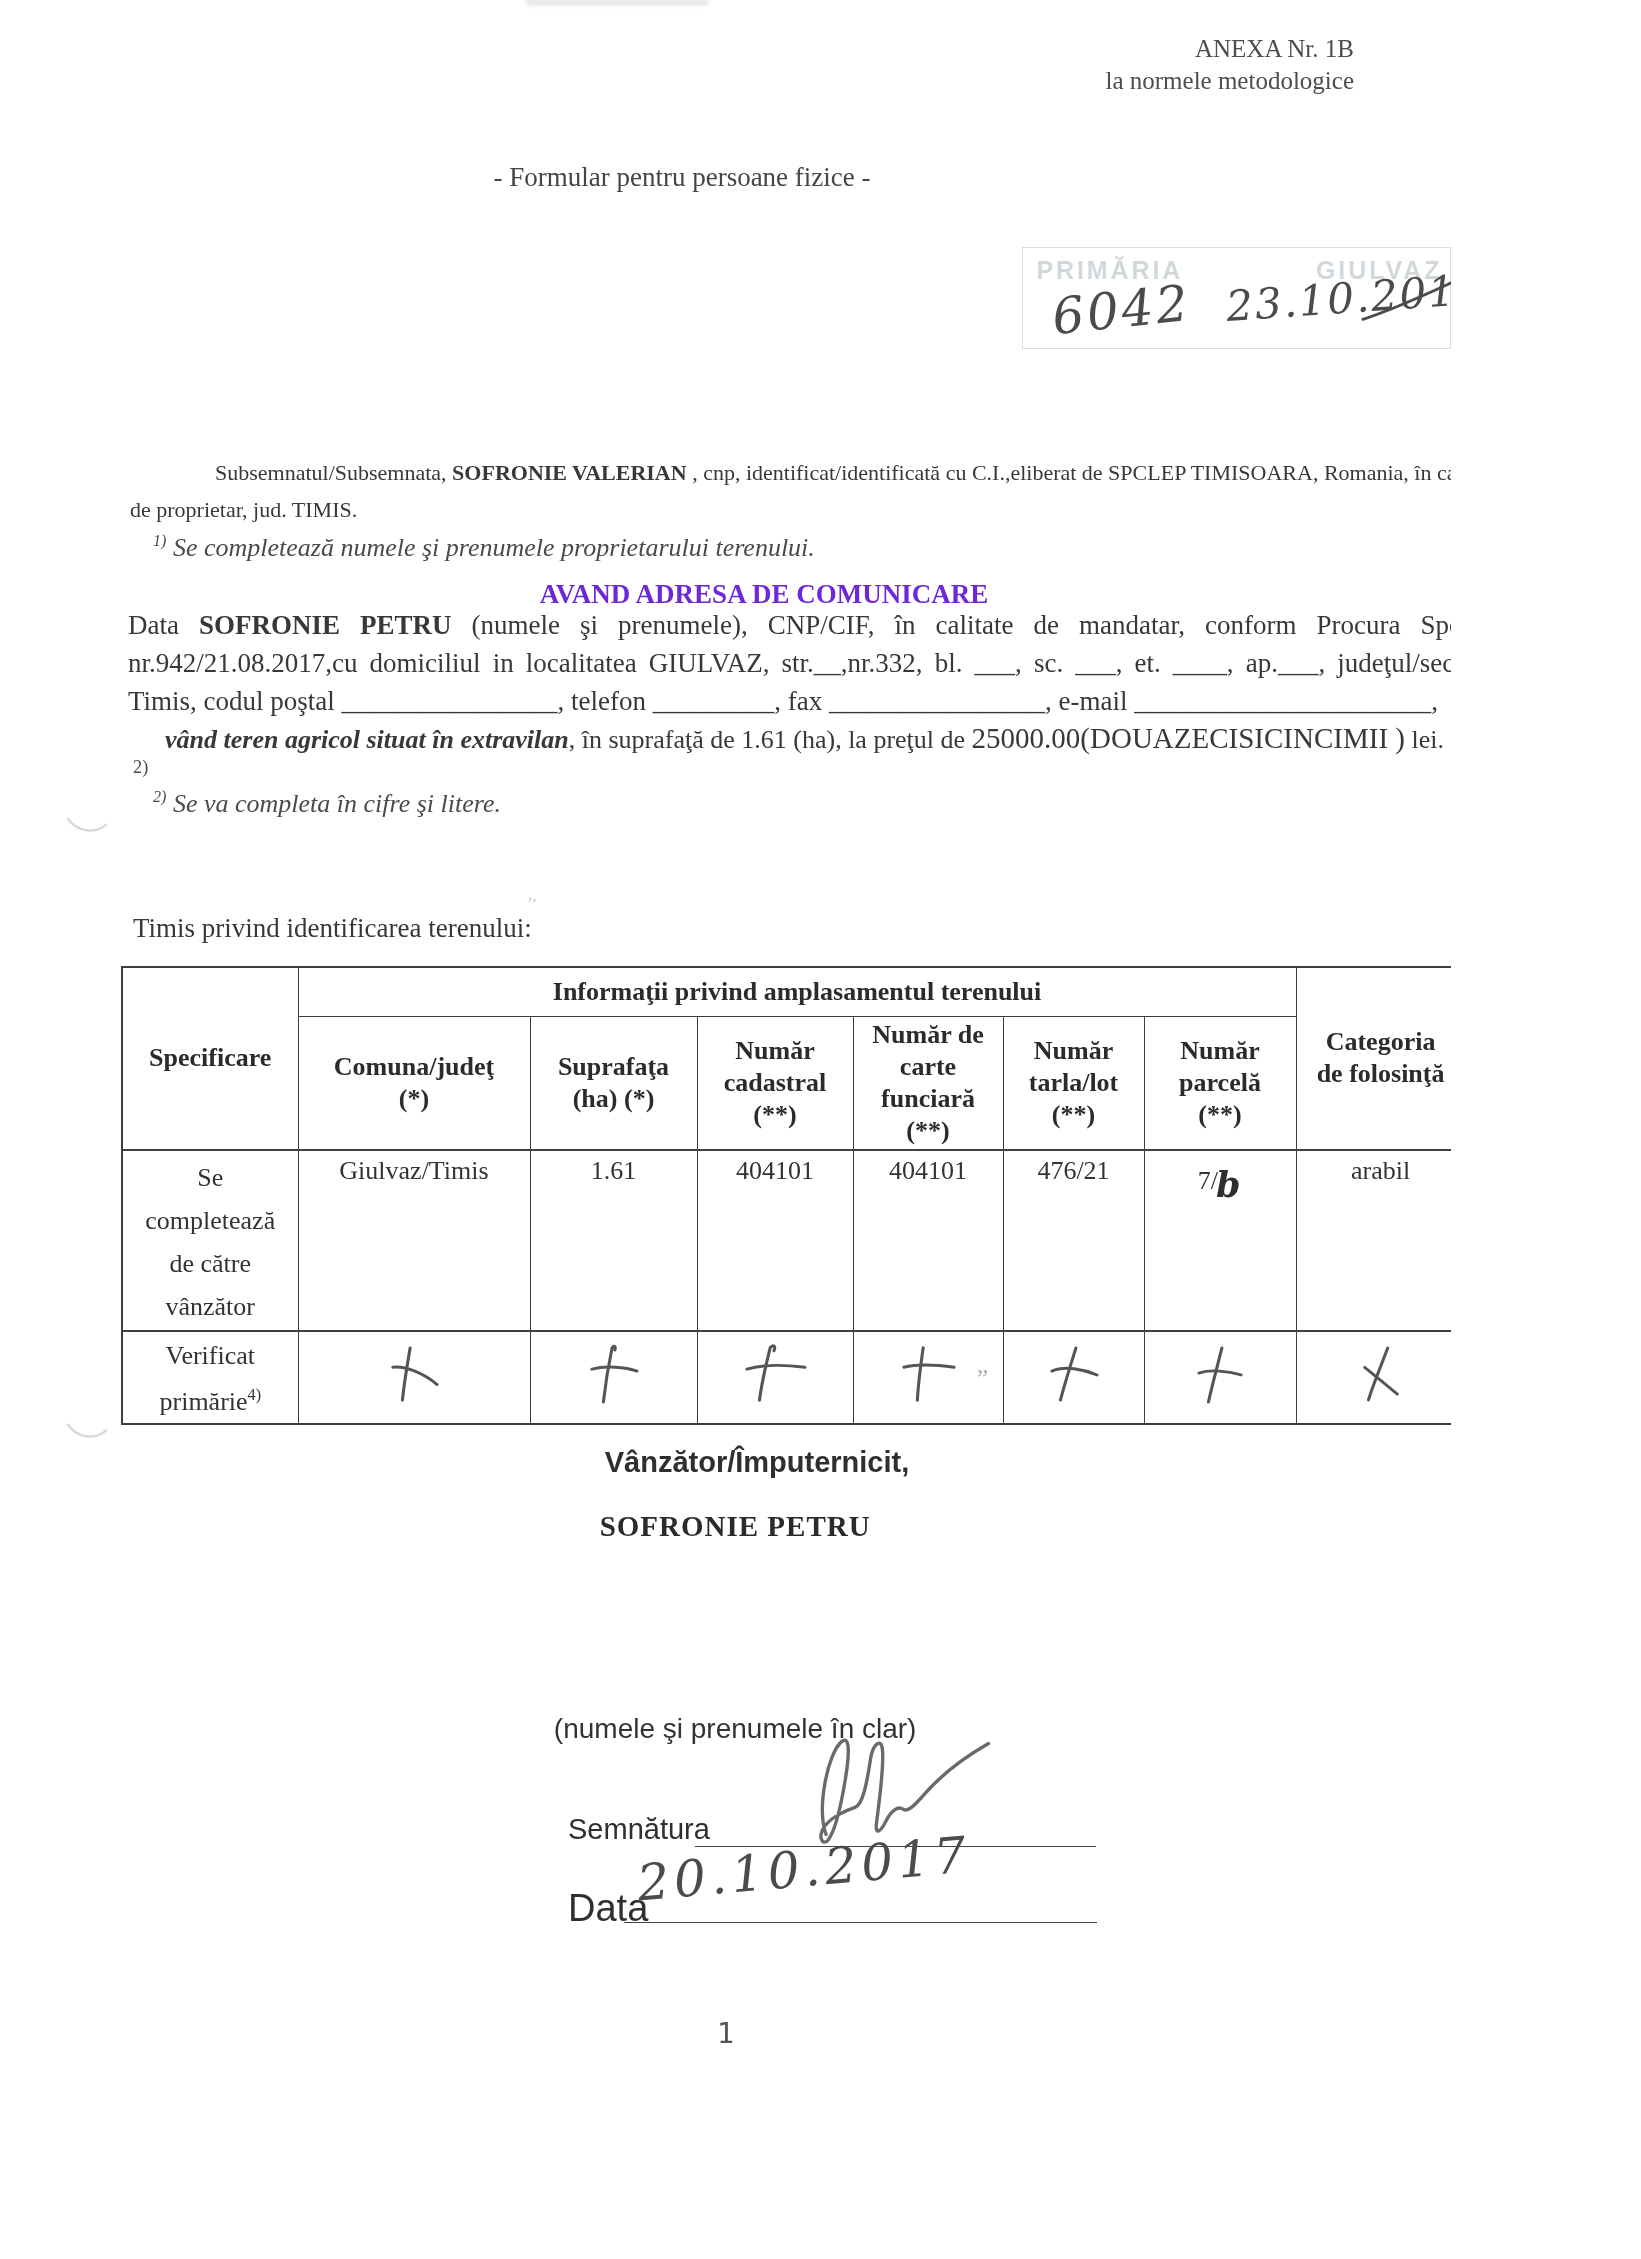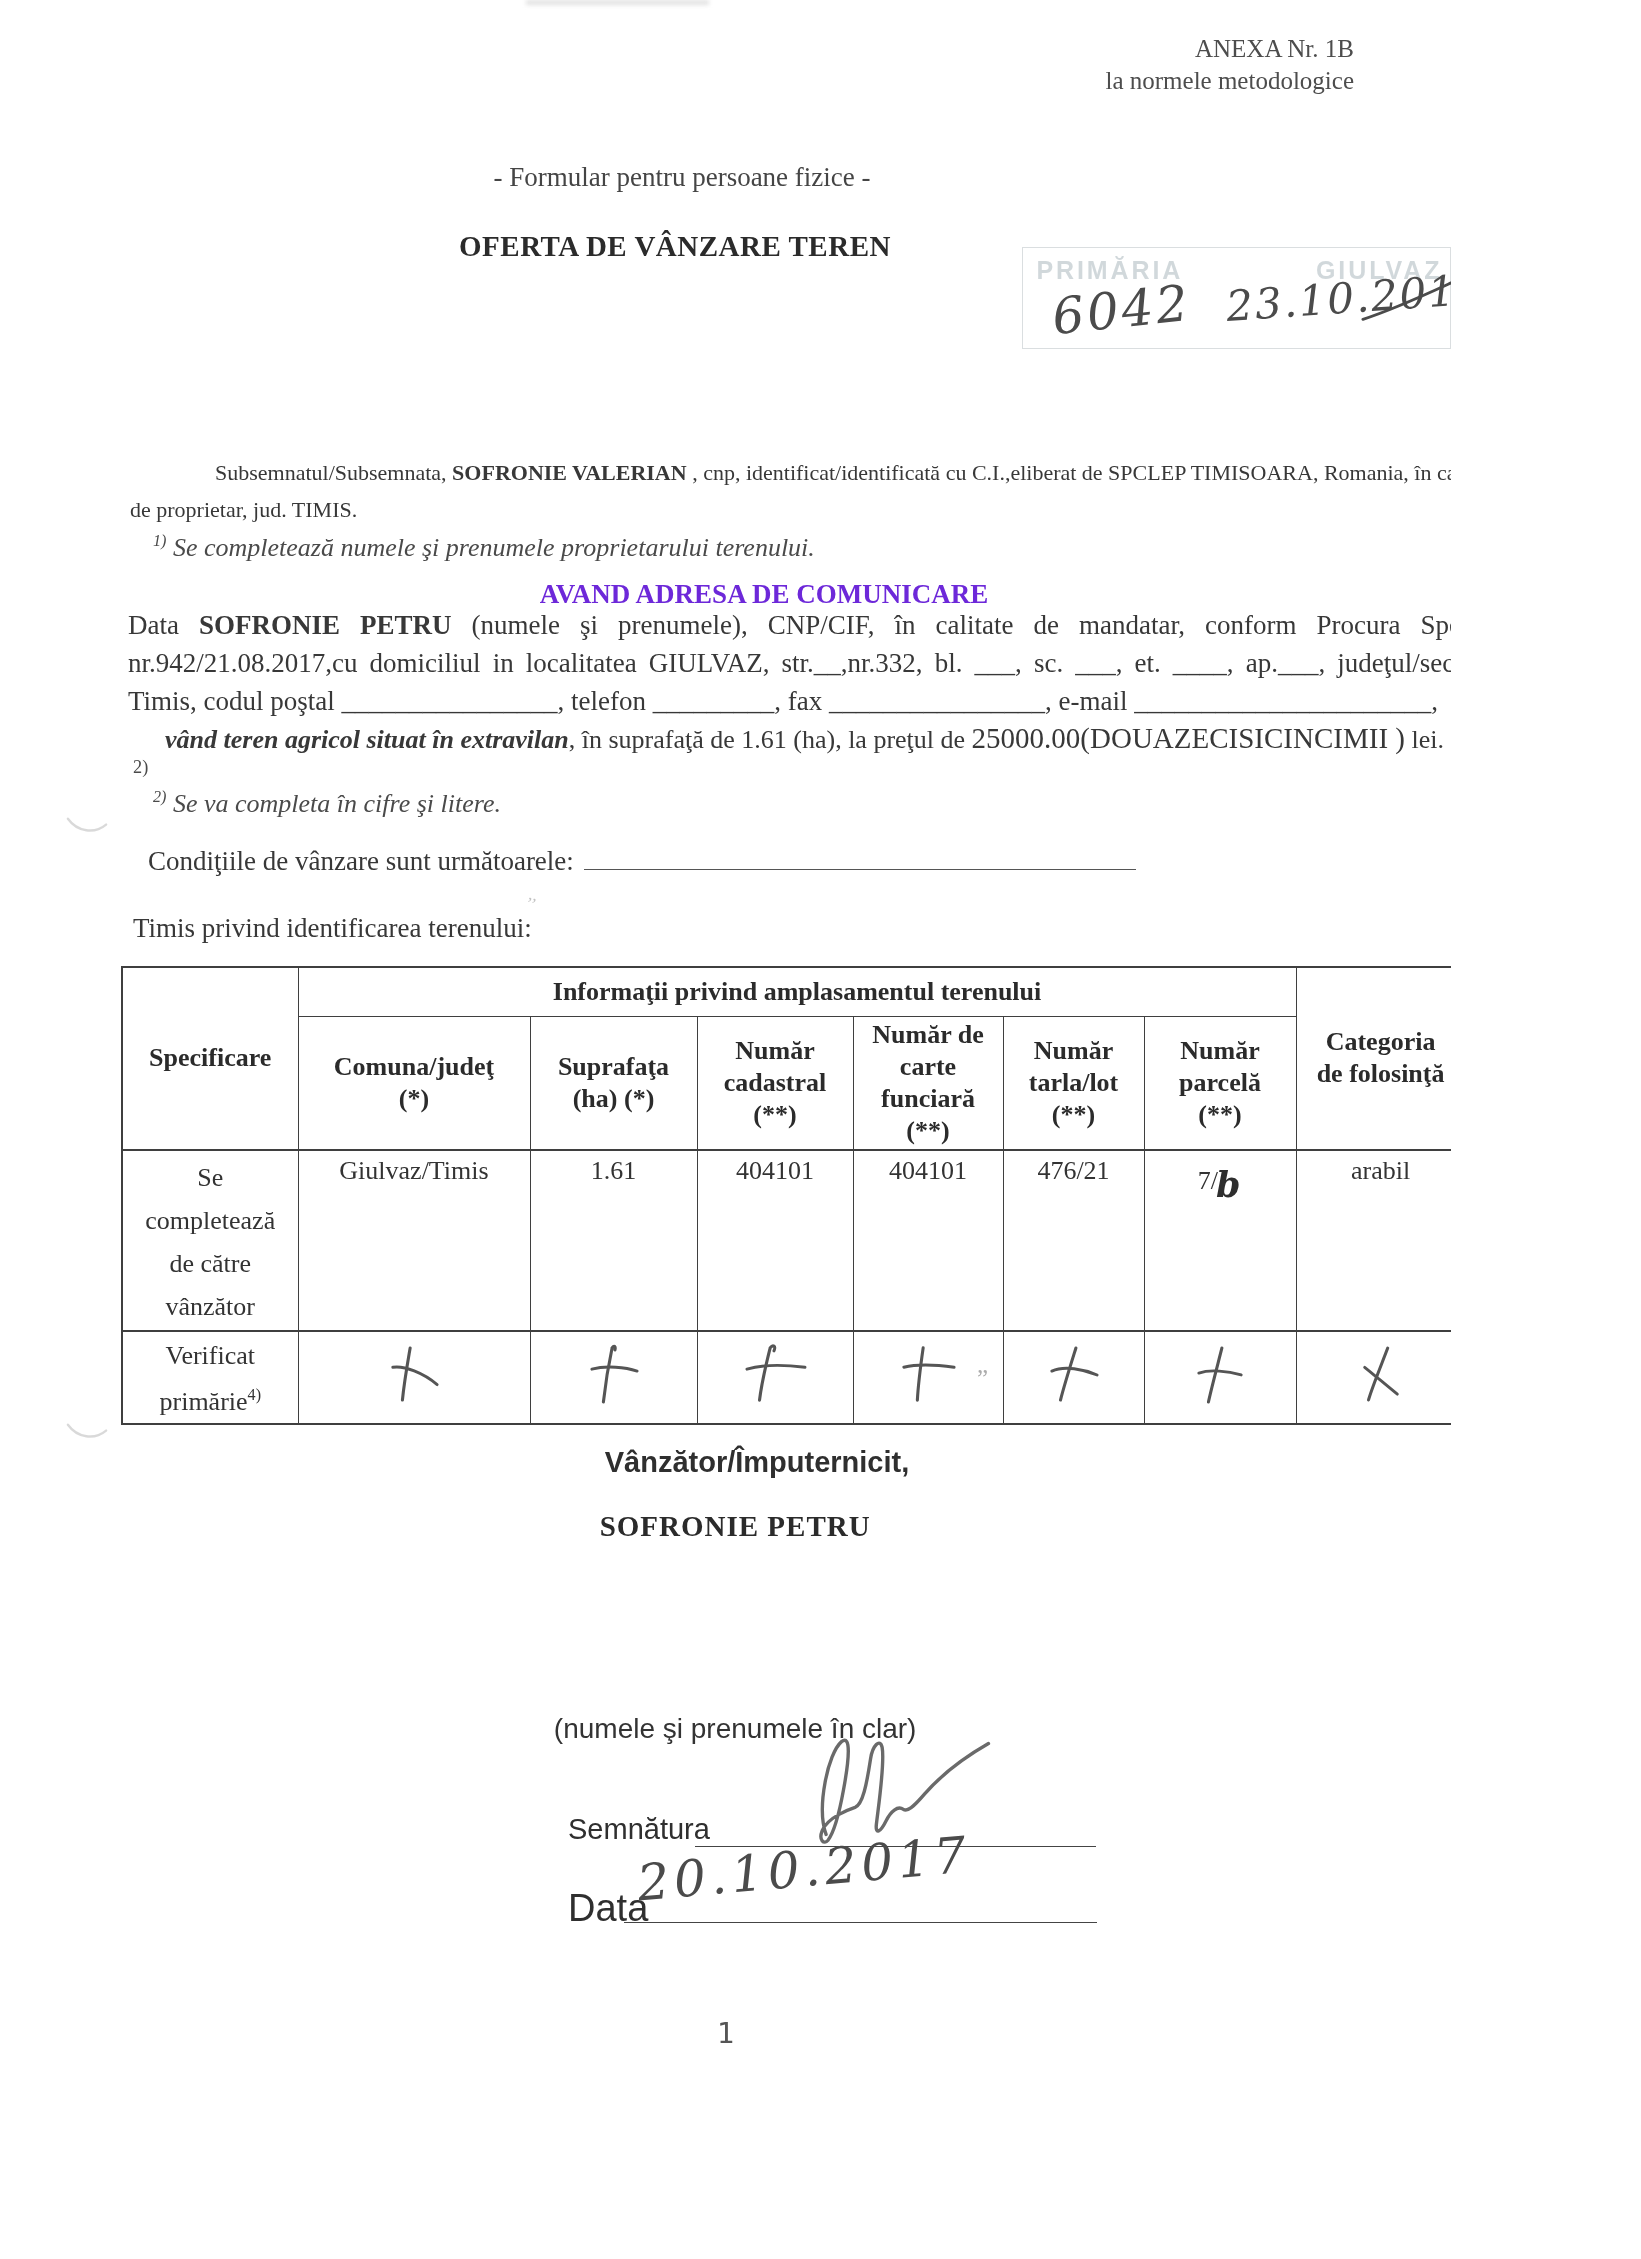--- a/index.html
+++ b/index.html
@@ -72,21 +72,20 @@
 <div class="page">
 
   <div class="top-smudge"></div>
 
   <div class="anexa">
     <div>ANEXA Nr. 1B</div>
     <div>la normele metodologice</div>
   </div>
 
   <div class="form-subtitle">- Formular pentru persoane fizice -</div>
-  <div class="doc-title">OFERTA DE VÂNZARE TEREN</div>
 
   <div class="stamp">
     <span class="stamp-faint left">PRIMĂRIA</span>
     <span class="stamp-faint right">GIULVAZ</span>
     <span class="hand stamp-number">6042</span>
     <span class="hand stamp-date">23.10.2017</span>
     <svg class="stamp-flourish" width="116" height="58" viewBox="0 0 120 60">
       <path d="M2 52 C40 40 80 20 116 4" fill="none" stroke="#4b4b4b" stroke-width="3" stroke-linecap="round"></path>
     </svg>
   </div>
@@ -98,21 +97,20 @@
   <div class="comm-heading">AVAND ADRESA DE COMUNICARE</div>
 
   <p class="mandate"><span>Data </span><b>SOFRONIE PETRU</b><span> (numele şi prenumele), CNP/CIF, în calitate de mandatar, conform Procura Speciala nr.942/21.08.2017,cu domiciliul in localitatea GIULVAZ, str.__,nr.332, bl. ___, sc. ___, et. ____, ap.___, judeţul/sectorul. Timis, codul poştal ________________, telefon _________, fax ________________, e-mail ______________________,</span></p>
 
   <p class="sale-line"><span class="indent"></span><b class="bi">vând teren agricol situat în extravilan</b><span>, în suprafaţă de 1.61 (ha), la preţul de </span><span class="price">25000.00(DOUAZECISICINCIMII )</span><span> lei.</span></p>
 
   <div class="sale-fn-marker">2)</div>
 
   <p class="footnote2"><sup>2)</sup> <span>Se va completa în cifre şi litere.</span></p>
 
-  <p class="conditions"><span>Condiţiile de vânzare sunt următoarele:</span><span class="blank-line"></span></p>
 
   <p class="land-label">Timis privind identificarea terenului:</p>
 
   <table class="land-table">
     <colgroup>
       <col style="width:176px">
         <col style="width:232px">
         <col style="width:167px">
         <col style="width:156px">
         <col style="width:150px">

